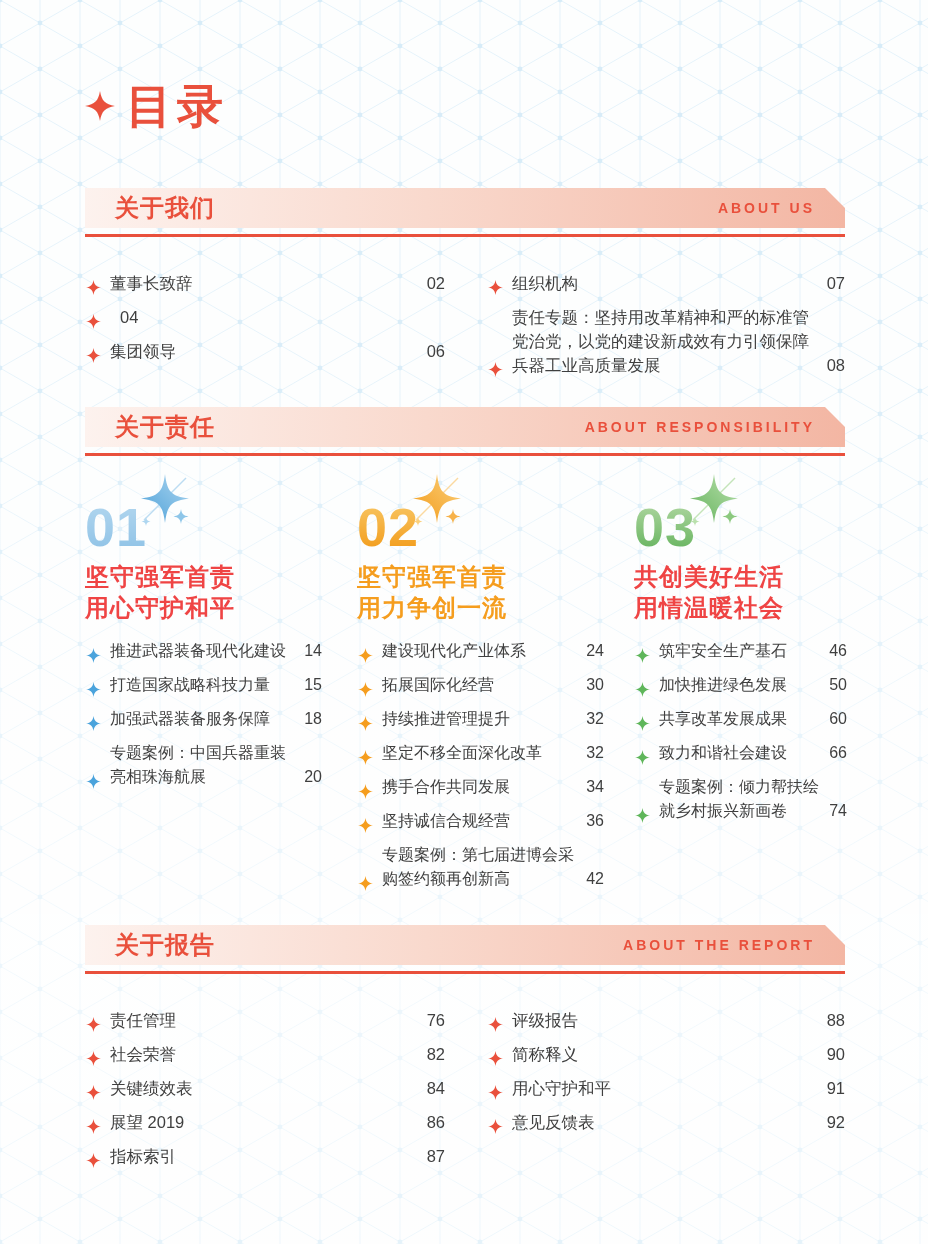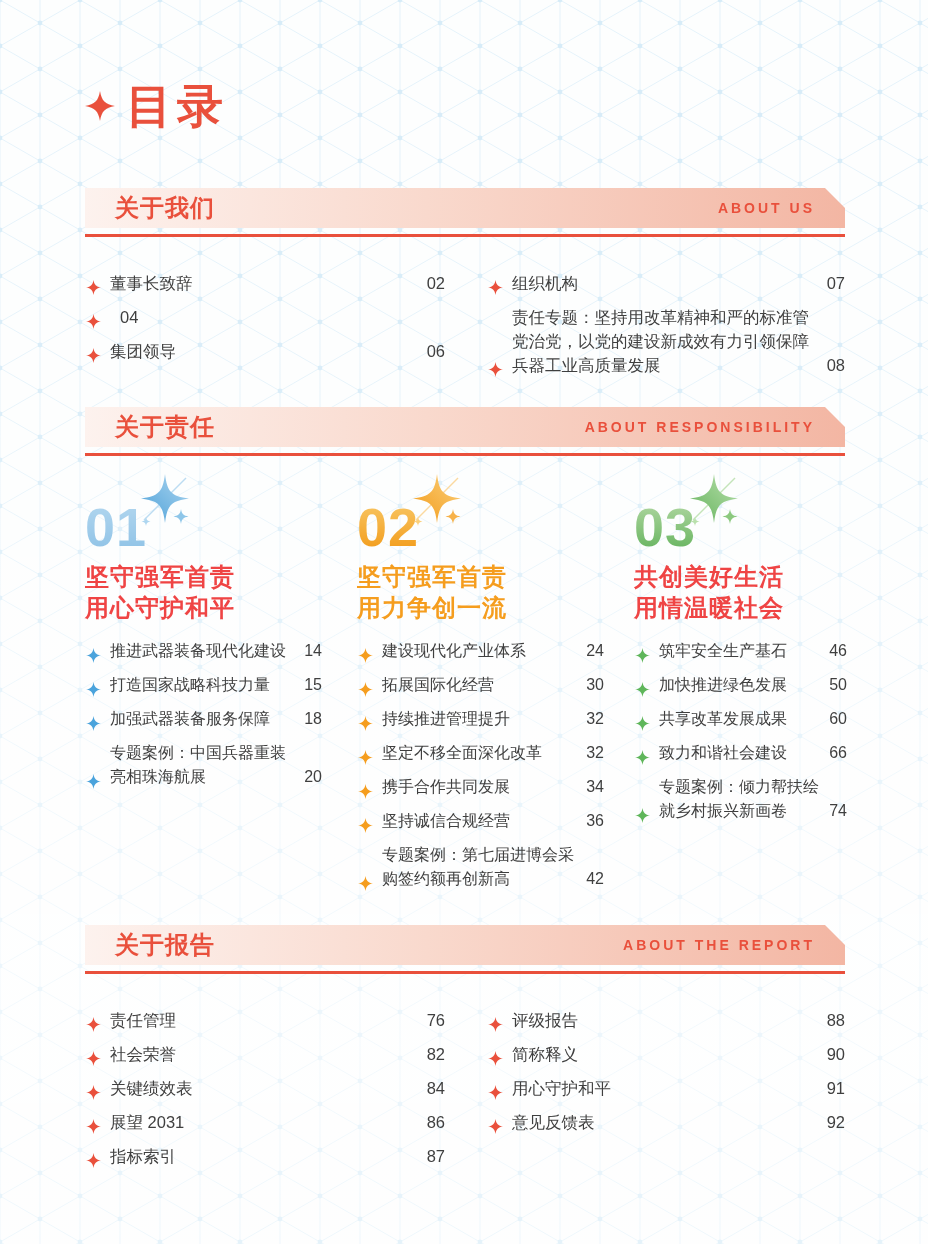--- a/index.html
+++ b/index.html
@@ -401,21 +401,21 @@
               </span>
             <span class="toc-label">关键绩效表</span>
             <span class="toc-page">84</span>
           </div>
           <div class="toc-item">
             <span class="spark c-red">
                 <svg viewBox="0 0 24 24" fill="currentColor">
                   <path d="M12 0C13.4 8 16 10.6 24 12C16 13.4 13.4 16 12 24C10.6 16 8 13.4 0 12C8 10.6 10.6 8 12 0Z"></path>
                 </svg>
               </span>
-            <span class="toc-label">展望 2031</span>
+            <span class="toc-label">展望 2019</span>
             <span class="toc-page">86</span>
           </div>
           <div class="toc-item">
             <span class="spark c-red">
                 <svg viewBox="0 0 24 24" fill="currentColor">
                   <path d="M12 0C13.4 8 16 10.6 24 12C16 13.4 13.4 16 12 24C10.6 16 8 13.4 0 12C8 10.6 10.6 8 12 0Z"></path>
                 </svg>
               </span>
             <span class="toc-label">指标索引</span>
             <span class="toc-page">87</span>

